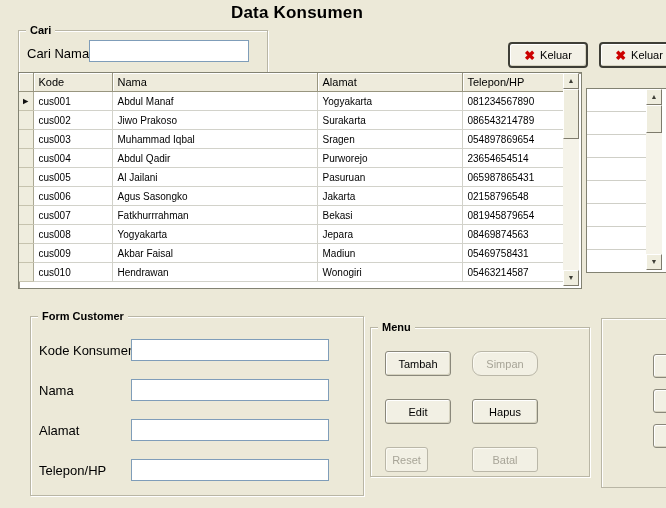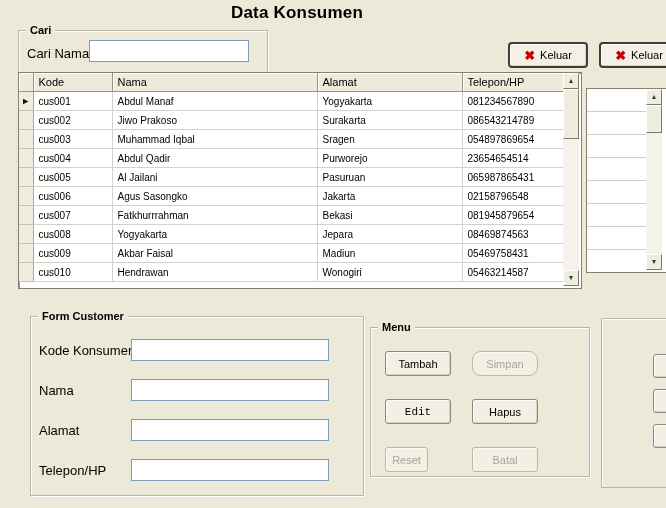--- a/index.html
+++ b/index.html
@@ -172,19 +172,19 @@
     <span class="label" style="left:8px;top:107px;">Alamat</span>
     <input class="tbox" style="left: 100px; top: 102px; width: 198px;" value="">
     <span class="label" style="left:8px;top:147px;">Telepon/HP</span>
     <input class="tbox" style="left: 100px; top: 142px; width: 198px;" value="">
   </div>
 
   <div class="groupbox" style="left:370px;top:327px;width:218px;height:148px;">
     <span class="legend">Menu</span>
     <button class="btn" style="left:14px;top:23px;width:66px;height:25px;">Tambah</button>
     <button class="btn disabled" disabled="" style="left:101px;top:23px;width:66px;height:25px;border-radius:9px;">Simpan</button>
-    <button class="btn" style="left:14px;top:71px;width:66px;height:25px;font-family:Liberation Mono, monospace;">Edit</button>
+    <button class="btn" style="left:14px;top:71px;width:66px;height:25px;">Edit</button>
     <button class="btn" style="left:101px;top:71px;width:66px;height:25px;">Hapus</button>
     <button class="btn disabled" disabled="" style="left:14px;top:119px;width:43px;height:25px;">Reset</button>
     <button class="btn disabled" disabled="" style="left:101px;top:119px;width:66px;height:25px;">Batal</button>
   </div>
 
 </div>
 
 </body></html>

